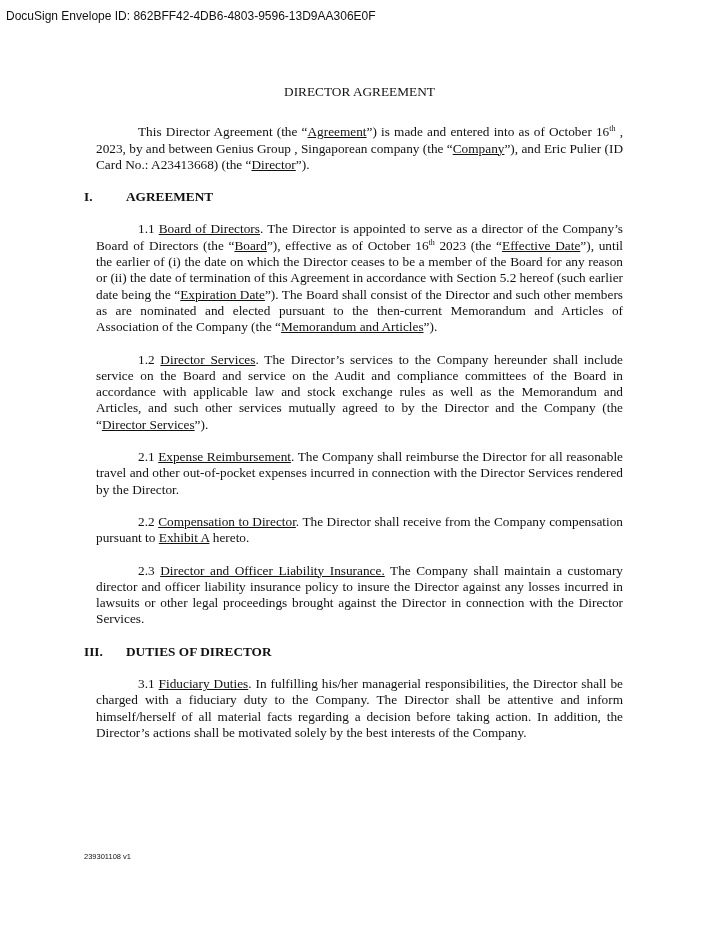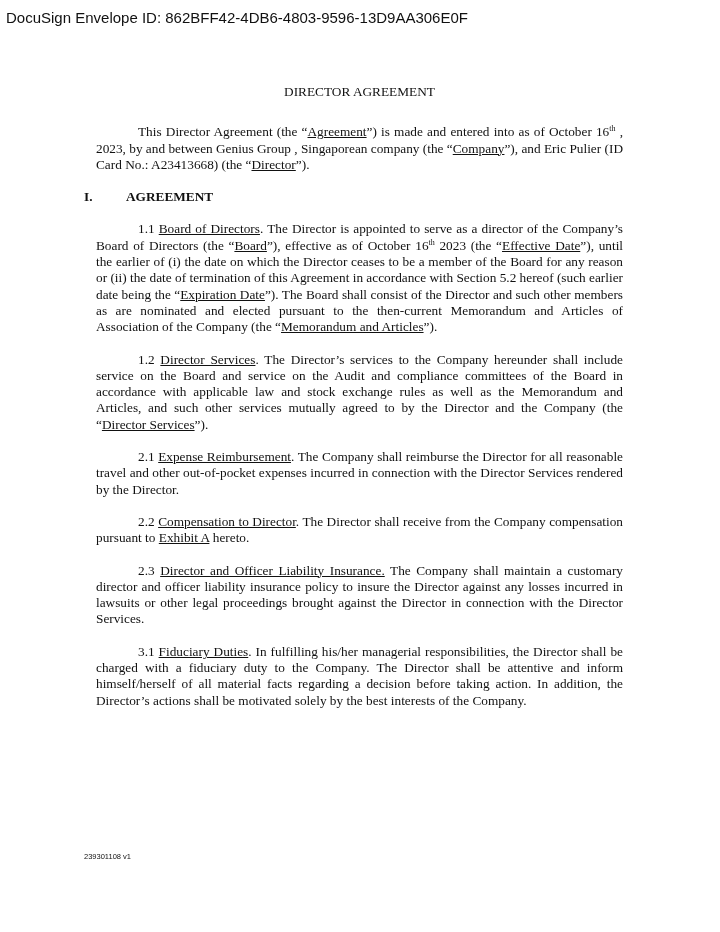--- a/index.html
+++ b/index.html
@@ -1,17 +1,17 @@
 <!DOCTYPE html>
 <html><head>
 <meta charset="utf-8">
 <style>
   html, body { margin: 0; padding: 0; background: #ffffff; }
   body { width: 720px; height: 932px; position: relative; overflow: hidden; color: #111; }
-  .envelope { position: absolute; left: 6px; top: 9px; font-family: "Liberation Sans", sans-serif; font-size: 15px; color: #111; }
+  .envelope { position: absolute; left: 6px; top: 9px; font-family: "Liberation Sans", sans-serif; font-size: 12px; color: #111; }
   .page { position: absolute; left: 84px; top: 84px; width: 551px; font-family: "Liberation Serif", serif; font-size: 13.3px; line-height: 16.3px; }
   .title { text-align: center; font-weight: normal; margin: 0 0 24px 0; }
   p { margin: 12px; text-align: justify; }
   .para { text-indent: 42px; margin-bottom: 16px; }
   .heading { font-weight: bold; display: flex; margin-bottom: 16px; }
   .heading .num { width: 42px; }
   u { text-decoration: underline; }
   sup { font-size: 8px; line-height: 0; }
   .footer { position: absolute; left: 84px; top: 852px; font-family: "Liberation Sans", sans-serif; font-size: 7.5px; color: #111; }
 </style>
@@ -34,17 +34,21 @@
 
   <p class="para"><span>1.2 </span><u>Director Services</u><span>.  The Director’s services to the Company hereunder shall include service on the Board and service on the Audit and compliance committees of the Board in accordance with applicable law and stock exchange rules as well as the Memorandum and Articles, and such other services mutually agreed to by the Director and the Company (the “</span><u>Director Services</u><span>”).</span></p>
 
 
   <p class="para"><span>2.1 </span><u>Expense Reimbursement</u><span>.  The Company shall reimburse the Director for all reasonable travel and other out-of-pocket expenses incurred in connection with the Director Services rendered by the Director.</span></p>
 
   <p class="para"><span>2.2 </span><u>Compensation to Director</u><span>.  The Director shall receive from the Company compensation pursuant to </span><u>Exhibit A</u><span> hereto.</span></p>
 
   <p class="para"><span>2.3 </span><u>Director and Officer Liability Insurance.</u><span>  The Company shall maintain a customary director and officer liability insurance policy to insure the Director against any losses incurred in lawsuits or other legal proceedings brought against the Director in connection with the Director Services.</span></p>
 
+  <div class="heading">
+      <span class="num">III.</span>
+      <span>DUTIES OF DIRECTOR</span>
+    </div>
 
   <p class="para"><span>3.1 </span><u>Fiduciary Duties</u><span>.  In fulfilling his/her managerial responsibilities, the Director shall be charged with a fiduciary duty to the Company.  The Director shall be attentive and inform himself/herself of all material facts regarding a decision before taking action.  In addition, the Director’s actions shall be motivated solely by the best interests of the Company.</span></p>
 </div>
 
 <div class="footer">239301108 v1</div>
 
 </body></html>

